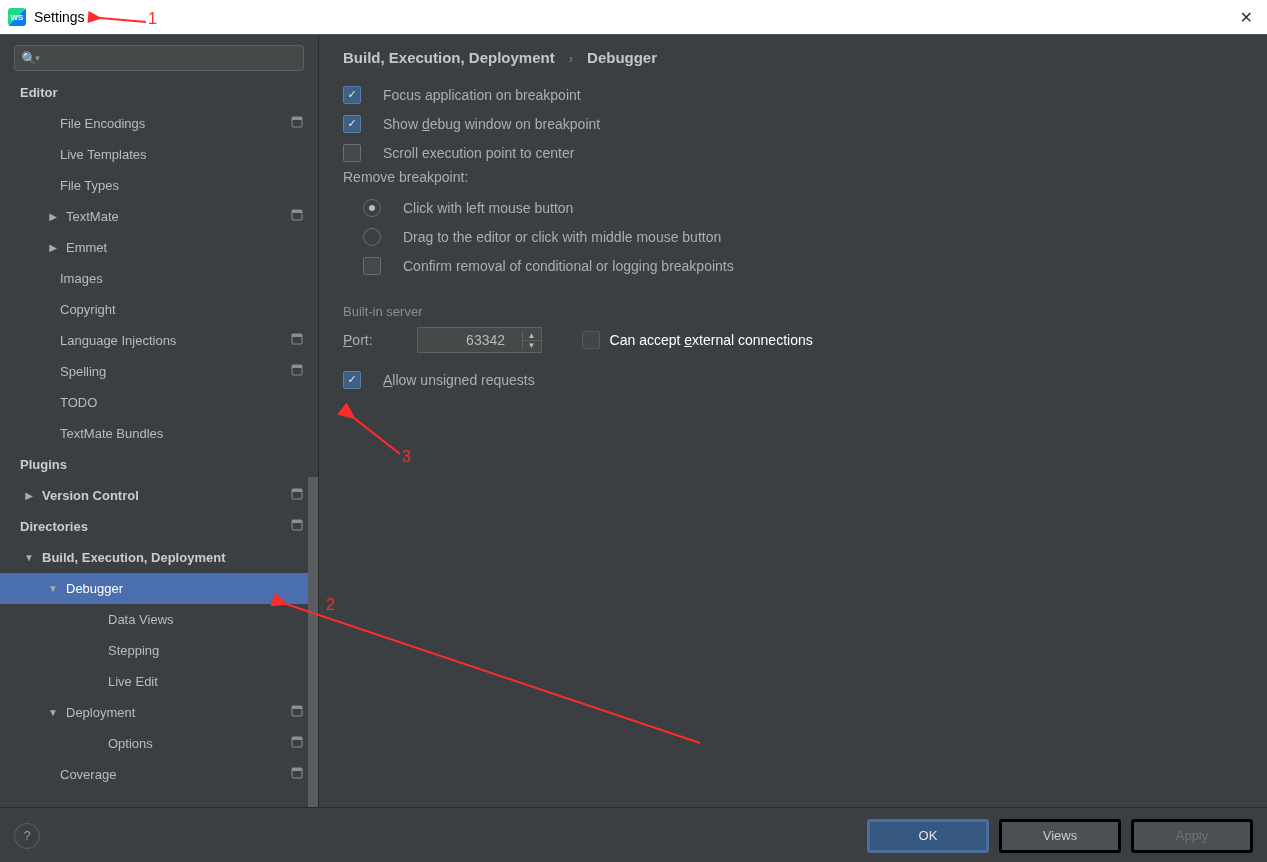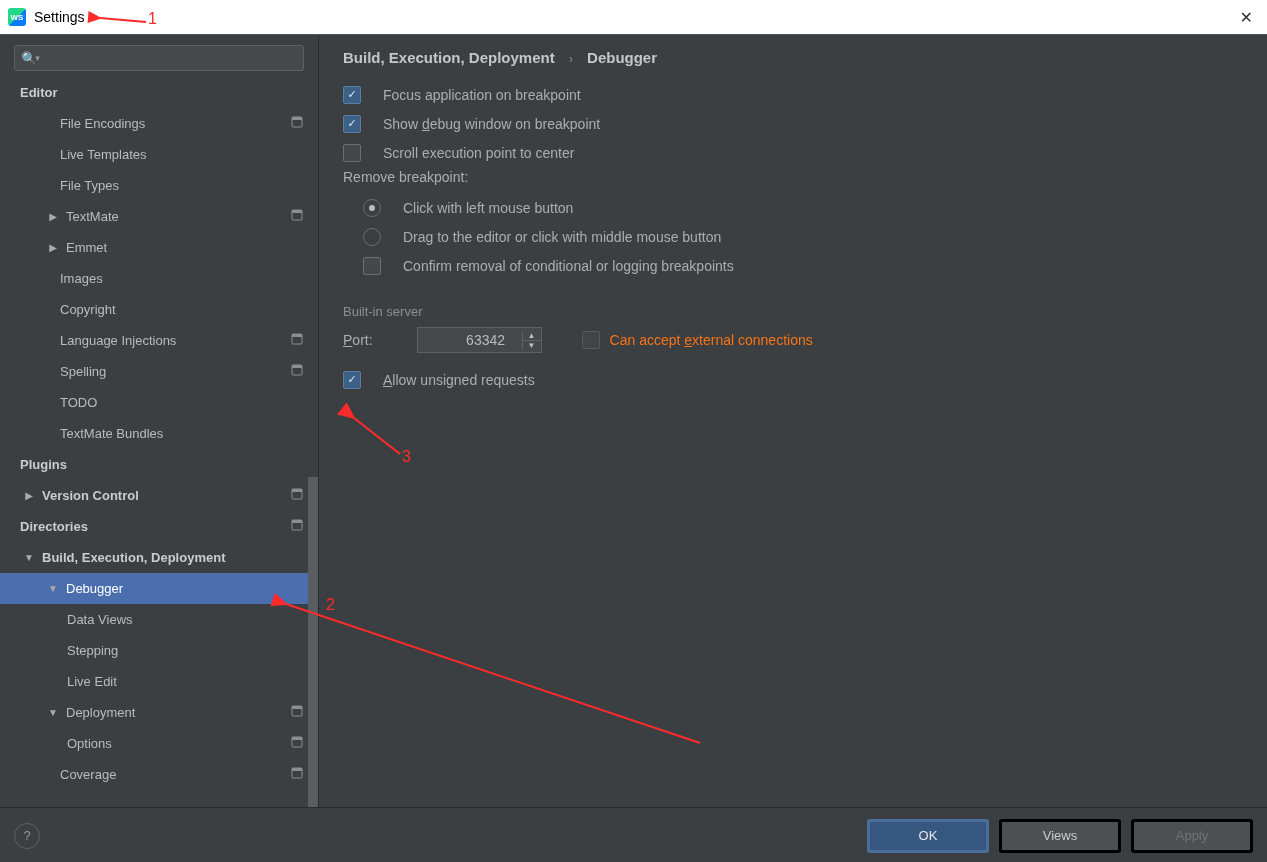--- a/index.html
+++ b/index.html
@@ -77,21 +77,21 @@
   cursor:pointer;
 }
 .node .arrow { width:14px; text-align:center; font-size:10px; color:#aaa; }
 .node .label { flex:1; white-space:nowrap; overflow:hidden; text-overflow:ellipsis;}
 .node .cfg-icon { width:18px; text-align:center; color:#8a8f91; font-size:12px;}
 .node.bold .label { font-weight:bold; color:#cccccc; }
 .node.sel { background:#4b6eaf; color:#fff;}
 .node.sel .label { color:#fff;}
 .pad0 { padding-left: 20px;}
 .pad2 { padding-left: 60px;}
-.pad3 { padding-left: 67px;}
+.pad3 { padding-left: 108px;}
 .arrowbox { width:30px; display:inline-flex; justify-content:flex-end; padding-right:6px;}
 .scrollthumb {
   position:absolute;
   right:0; top:400px;
   width:10px; height:360px;
   background:#5a5d5f;
   border-radius:0;
 }
 .content {
   flex:1;
@@ -138,21 +138,21 @@
   margin-left:4px;
   padding-left:32px;
 }
 .spinner input {
   width:68px; background:transparent; border:none; outline:none;
   color:#bbb; text-align:center; font-size:14px;
 }
 .spinner .btns { width:18px; display:flex; flex-direction:column; border-left:1px solid #5d6163;}
 .spinner .btns div{ flex:1; display:flex; align-items:center; justify-content:center; font-size:8px; color:#bbb;}
 .spinner .btns div:first-child{ border-bottom:1px solid #5d6163;}
-.disabled { color:#f97316;}
+.disabled { color:#ffffff;}
 .footer {
   height:55px;
   border-top:1px solid #2b2b2b;
   display:flex;
   align-items:center;
   padding: 0 14px;
   background:#3c3f41;
 }
 .help {
   width:24px;height:24px;

